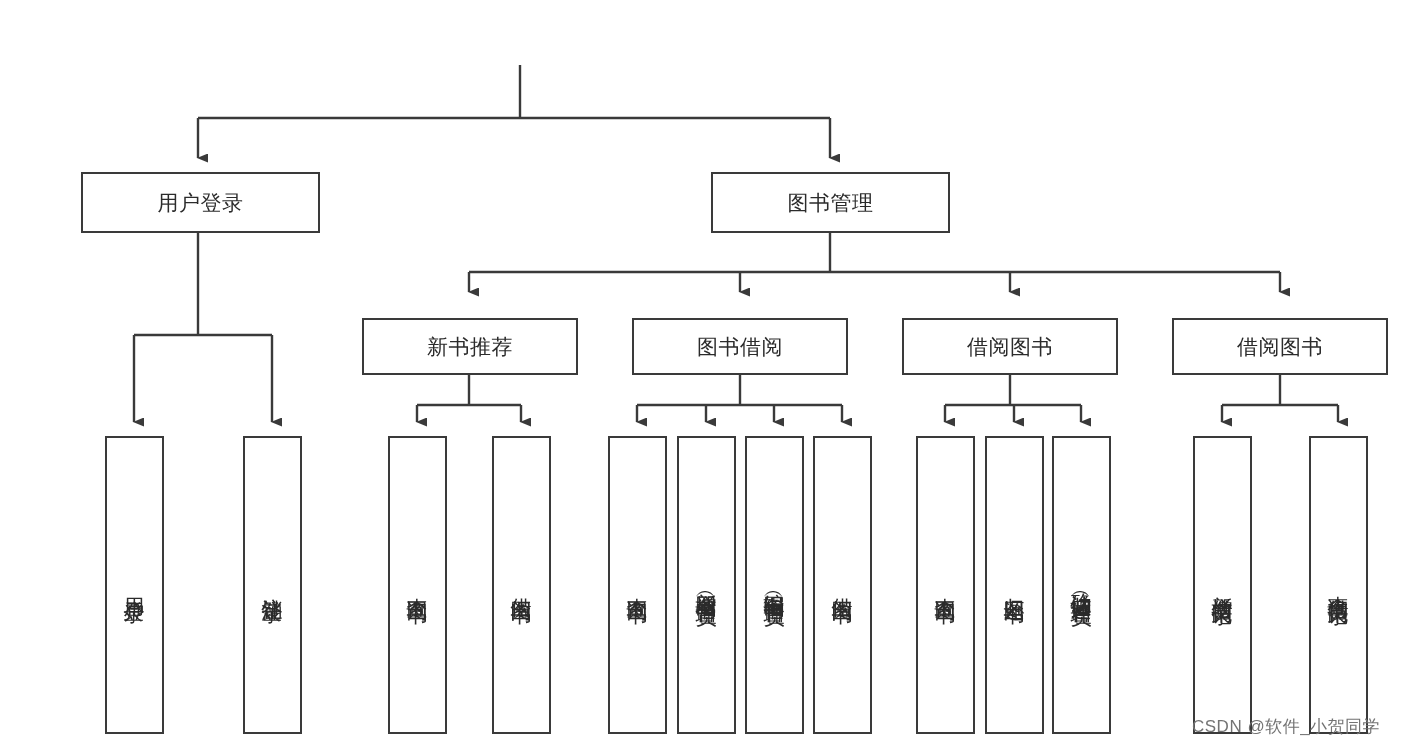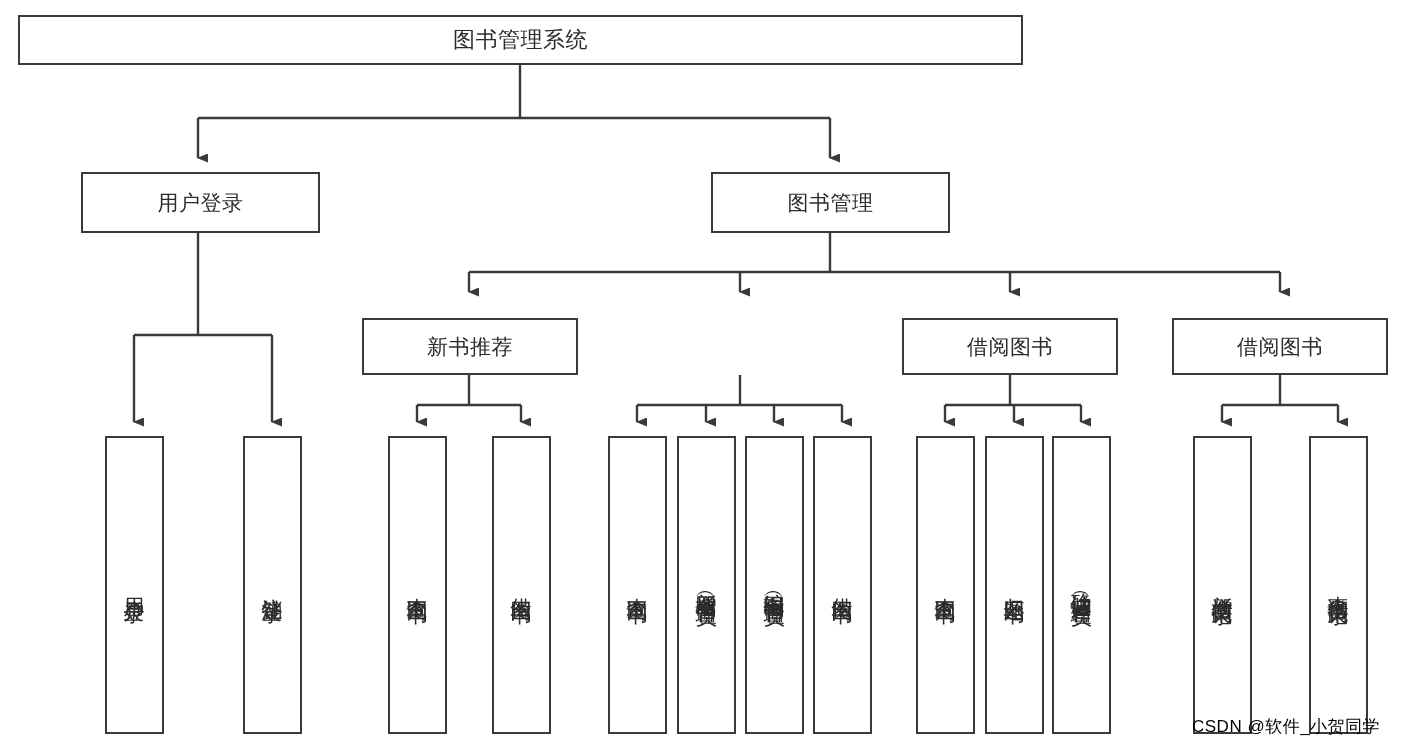--- a/index.html
+++ b/index.html
@@ -46,21 +46,21 @@
     text-orientation: upright;
     white-space: normal;
     letter-spacing: 2px;
     line-height: 1.0;
     font-size: 21px;
     max-height: 250px;
   }
   .node-box.root .node-label { font-size: 22px; }
   .watermark {
     position: absolute;
-    color: #000000;
+    color: #737373;
     font-size: 17px;
     white-space: nowrap;
     letter-spacing: 0.5px;
     pointer-events: none;
   }
 </style>
 </head>
 <body>
 
 <div id="canvas">
@@ -108,33 +108,33 @@
       <path d="M1014,405 L1014,422" marker-end="url(#arrowhead)"></path>
       <path d="M1081,405 L1081,422" marker-end="url(#arrowhead)"></path>
 
       <path d="M1280,375 L1280,405"></path>
       <path d="M1222,405 L1338,405"></path>
       <path d="M1222,405 L1222,422" marker-end="url(#arrowhead)"></path>
       <path d="M1338,405 L1338,422" marker-end="url(#arrowhead)"></path>
     </g>
   </svg>
 
-  <div class="node-box root" style="left:18px; top:15px; width:1005px; height:50px;">
-    <span class="node-label">图书管理系统</span>
-  </div>
 
   <div class="node-box" style="left:81px; top:172px; width:239px; height:61px;">
     <span class="node-label">用户登录</span>
   </div>
   <div class="node-box" style="left:711px; top:172px; width:239px; height:61px;">
     <span class="node-label">图书管理</span>
   </div>
 
   <div class="node-box" style="left:362px; top:318px; width:216px; height:57px;">
     <span class="node-label">新书推荐</span>
+  </div>
+  <div class="node-box" style="left:632px; top:318px; width:216px; height:57px;">
+    <span class="node-label">图书借阅</span>
   </div>
   <div class="node-box" style="left:902px; top:318px; width:216px; height:57px;">
     <span class="node-label">借阅图书</span>
   </div>
   <div class="node-box" style="left:1172px; top:318px; width:216px; height:57px;">
     <span class="node-label">借阅图书</span>
   </div>
 
   <div class="node-box vertical" style="left:105px; top:436px; width:59px; height:298px;">
     <span class="node-label">用户登录</span>

